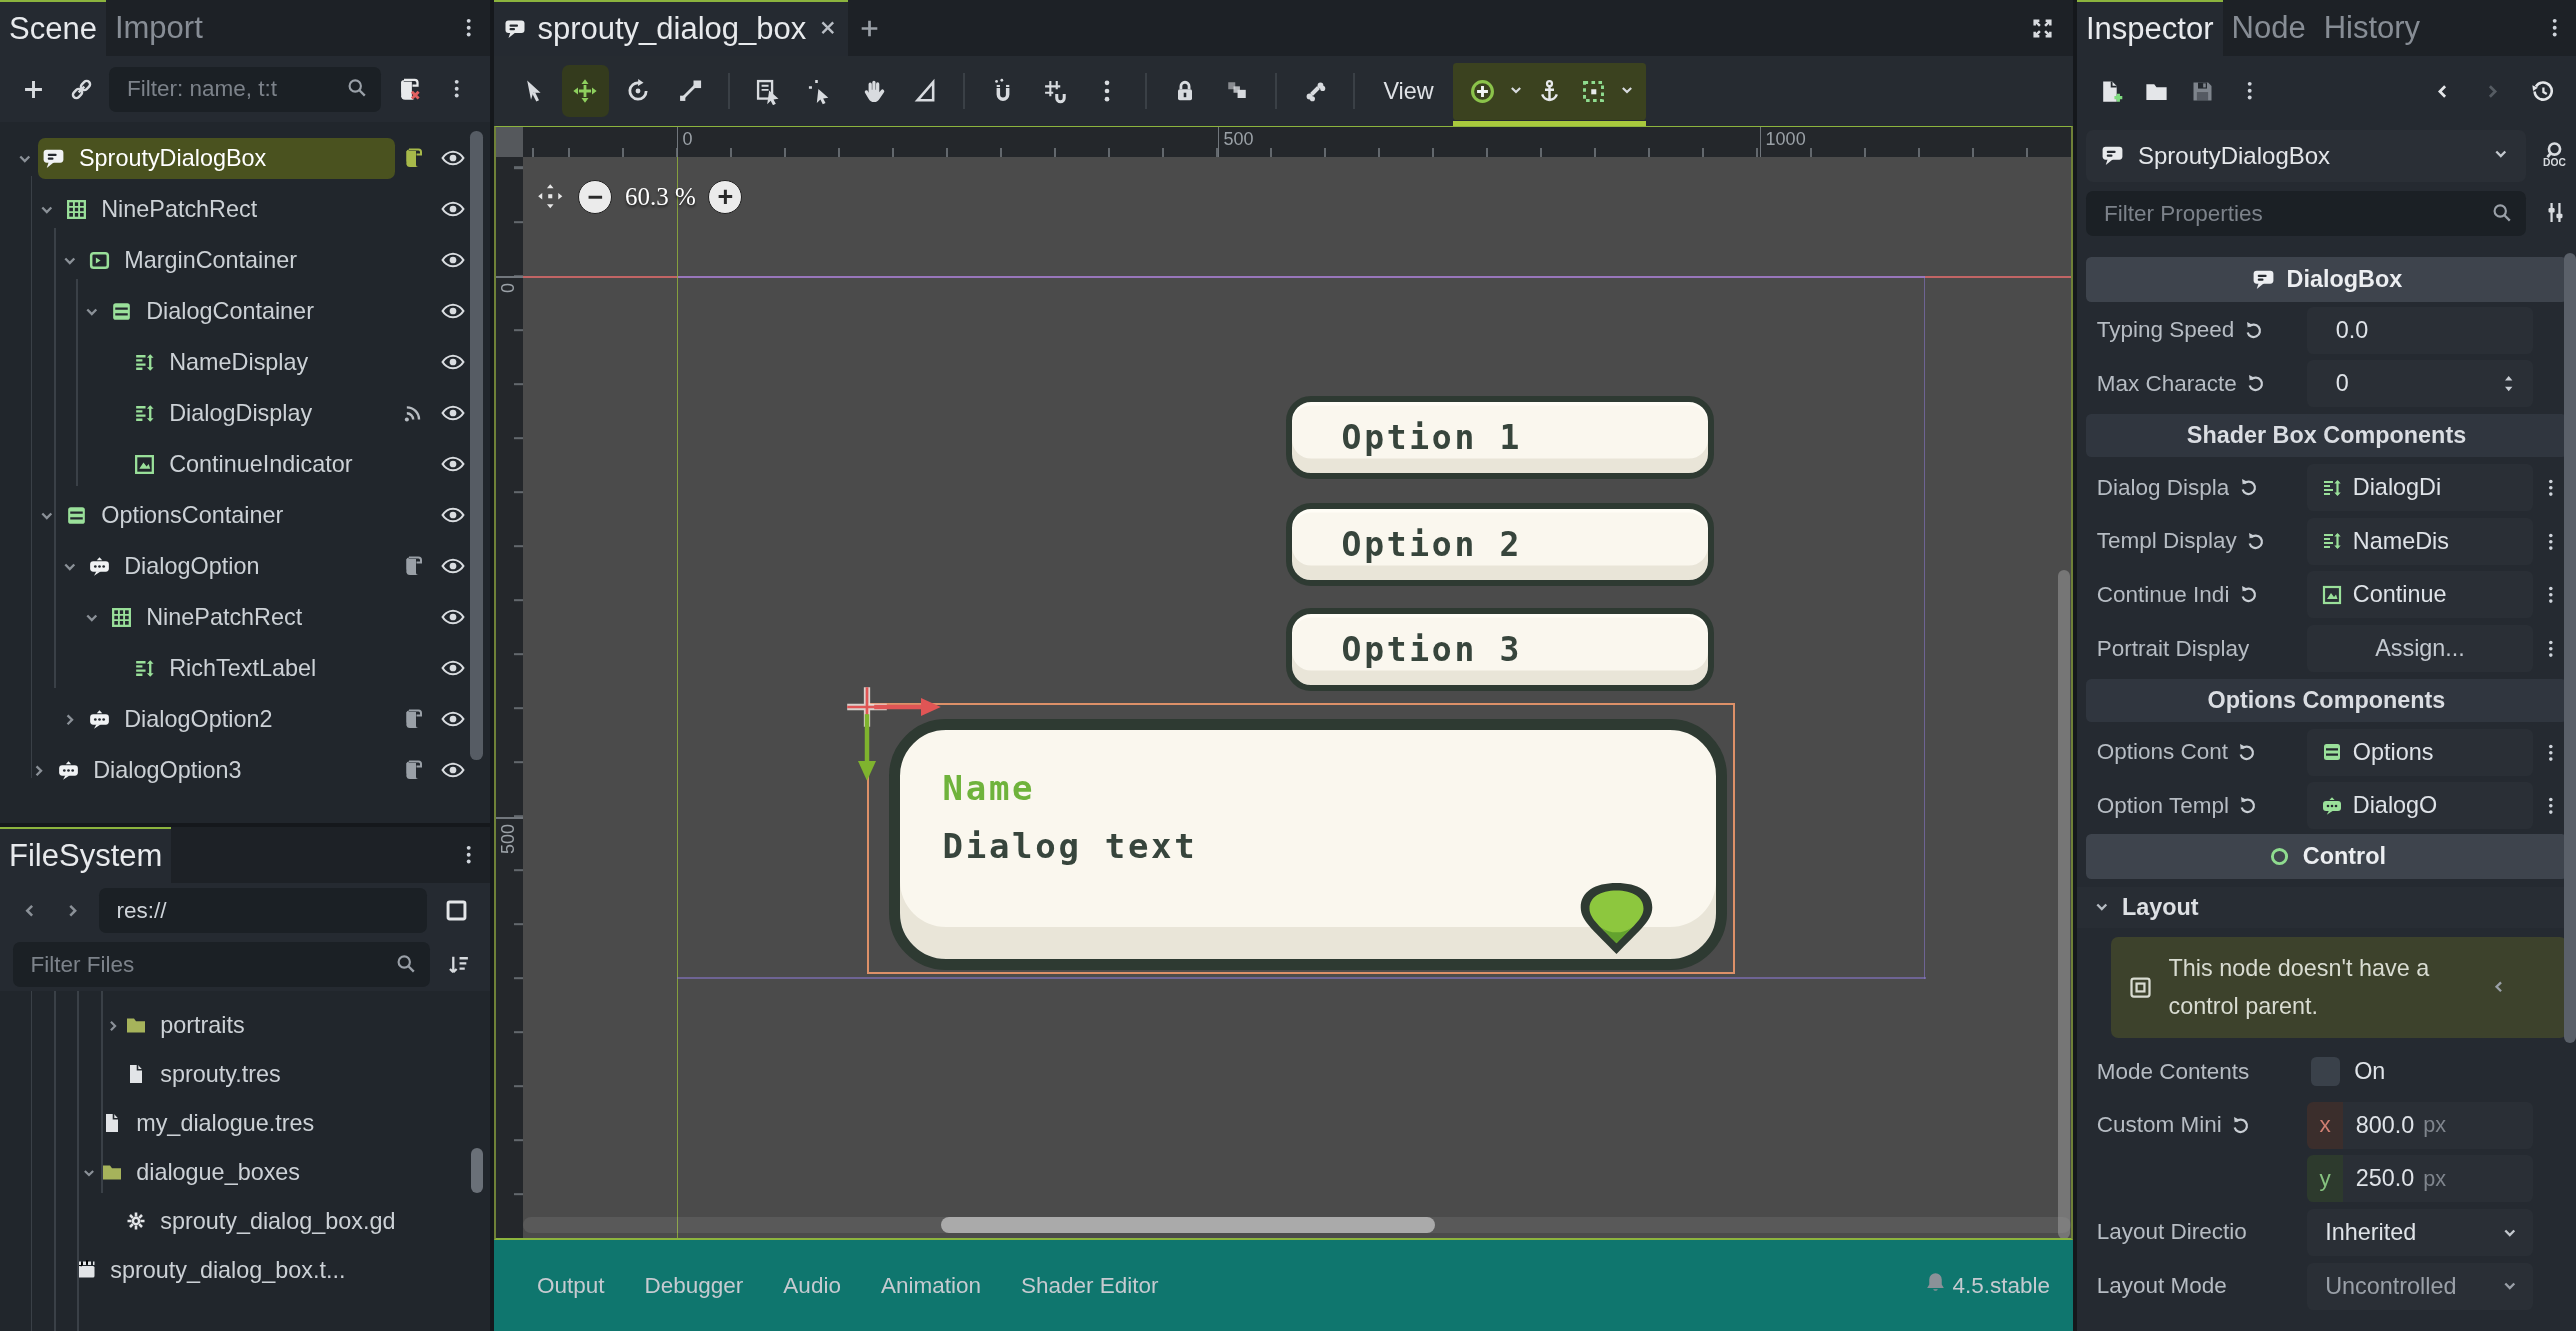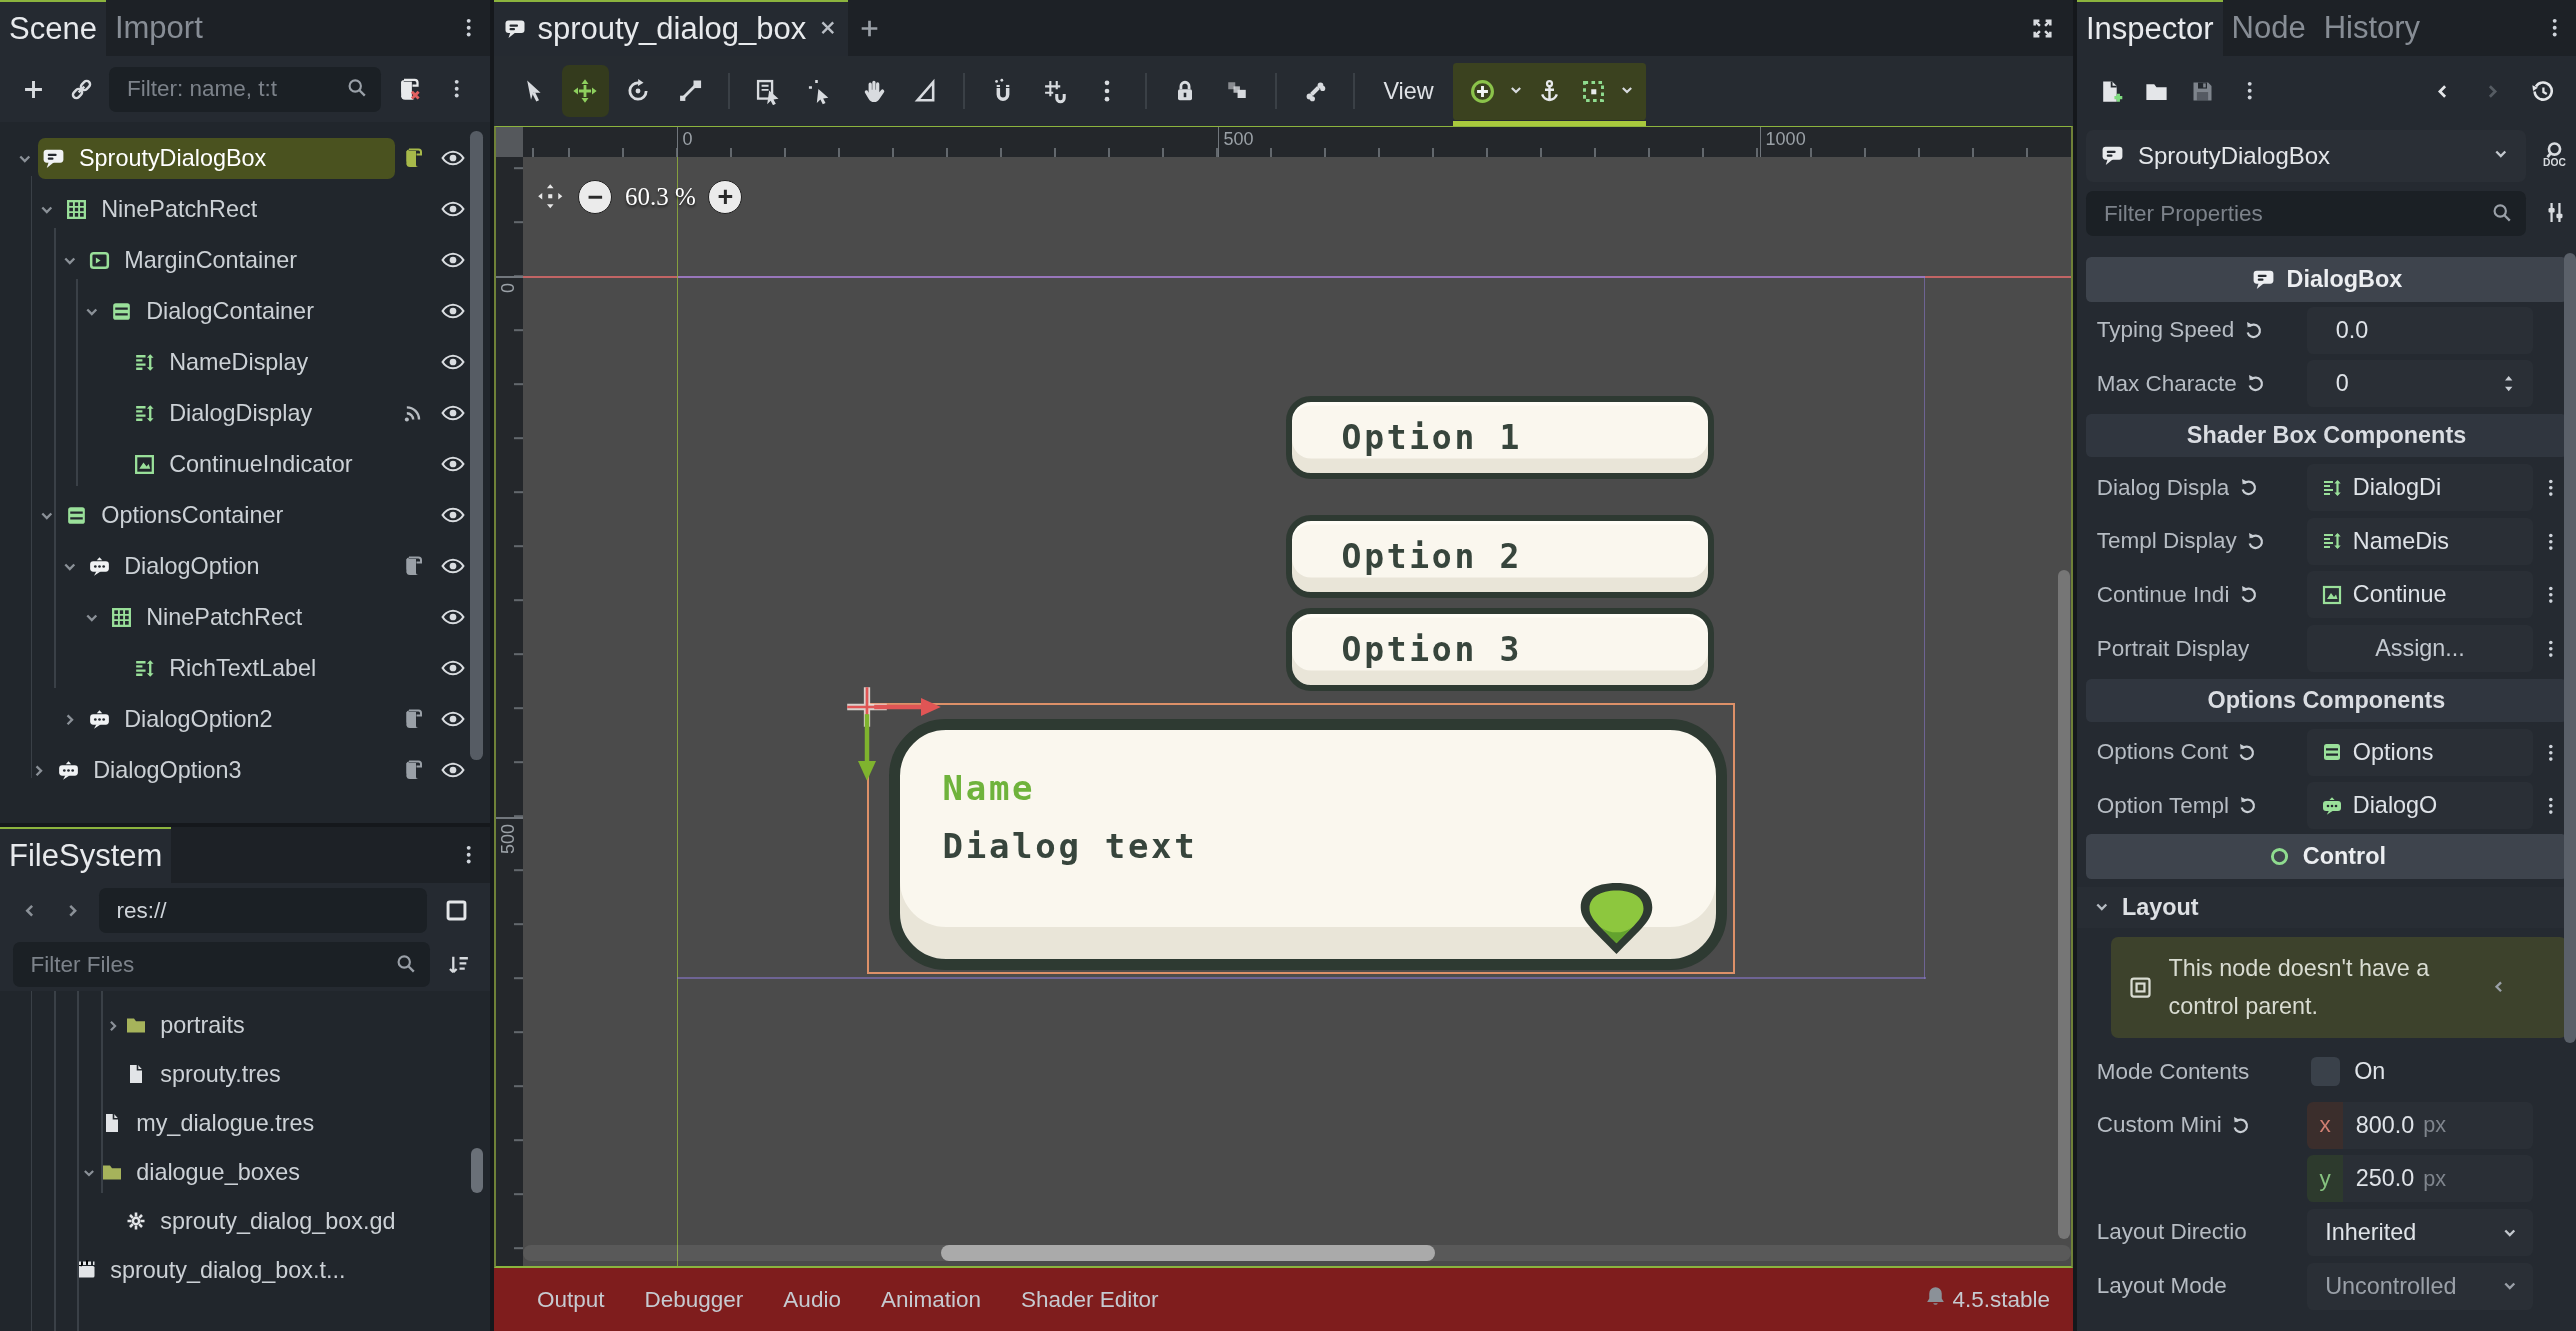--- a/index.html
+++ b/index.html
@@ -62,21 +62,21 @@
   .rlabel{position:absolute;font-size:18px;color:#9aa0a6;}
   .tickh{position:absolute;bottom:0;width:1.8px;background:#71767c;}
   .tickv{position:absolute;right:0;height:1.8px;background:#71767c;}
   .canvas{background:#4b4b4b;position:relative;overflow:hidden;}
   .pxbtn{position:absolute;background:#faf7ee;border:6.3px solid #2e3a32;border-radius:25px;box-shadow:inset 0 -14.4px 0 #e9e5d8, inset 0 3.6px 0 #fffdf6;display:flex;align-items:center;font-family:"DejaVu Sans Mono",monospace;font-weight:bold;font-size:33px;color:#37453c;padding-left:50px;letter-spacing:2.7px;}
   .dlgbox{position:absolute;background:#faf7ee;border:11.7px solid #2e3a32;border-radius:57px;box-shadow:inset 0 -32px 0 #e9e5d8;}
   .pxtext{position:absolute;font-family:"DejaVu Sans Mono",monospace;font-weight:bold;font-size:34px;letter-spacing:2.7px;}
   .zoomoverlay{position:absolute;left:12.6px;top:23.4px;display:flex;align-items:center;gap:12.6px;}
   .zbtn{width:34px;height:34px;border-radius:50%;background:#ebebeb;color:#2a2a2a;display:flex;align-items:center;justify-content:center;font-size:27px;font-weight:bold;text-shadow:none;border:1.8px solid #222;}
   .zlabel{font-size:25px;color:#fff;text-shadow:0 1.8px 2.7px rgba(0,0,0,.6);font-family:Liberation Serif, serif;}
-  .bottombar{height:63px;background:#7f1d1d;display:flex;align-items:center;padding:0 23.4px;gap:0;flex:none;}
+  .bottombar{height:91px;background:#0f766e;display:flex;align-items:center;padding:0 23.4px;gap:0;flex:none;}
   .btab{font-size:22.5px;color:#c6cad0;padding:0 20px;}
   .bver{margin-left:auto;display:flex;align-items:center;gap:4px;font-size:22.5px;color:#c6cad0;}
   
   .insp-toolbar{height:70px;display:flex;align-items:center;gap:3.6px;padding:0 12.6px;flex:none;}
   .nodebox{height:52px;margin:3.6px 50px 7.2px 9px;background:#2a2f36;border-radius:7.2px;display:flex;align-items:center;gap:12.6px;padding:0 14.4px;position:relative;}
   .nodebox .nname{font-size:24px;color:#e4e7ea;flex:1;white-space:nowrap;overflow:hidden;}
   .filterrow{height:50px;margin:0 50px 9px 9px;position:relative;display:flex;align-items:center;}
   .sideicon{position:absolute;right:-43px;}
   .props{flex:1;position:relative;padding:5.4px 7.2px 0 7.2px;overflow:hidden;}
   .cat{height:45px;background:#3e444d;border-radius:5.4px;display:flex;align-items:center;justify-content:center;gap:10.8px;font-size:23.4px;font-weight:bold;color:#eceef1;margin:3.6px 1.8px;}
@@ -919,21 +919,21 @@
           <div class="tickv" style="top:660px;width:27px"></div>
           <div class="rlabel" style="left:2.7px;top:667px;writing-mode:vertical-rl;transform:rotate(180deg)">500</div>
         </div>
       <div class="canvas" id="canvas">
           <div style="position:absolute;left:0;right:0;top:119px;height:1.8px;background:#d76a6a;opacity:.85"></div>
           <div style="position:absolute;left:154px;width:1248px;top:119px;height:1.8px;background:#8d7ad1;opacity:.8"></div>
           <div style="position:absolute;top:0;bottom:0;left:154px;width:1.8px;background:#8fae3c;opacity:.85"></div>
           <div style="position:absolute;left:1401px;top:119px;height:703px;width:1.8px;background:#8d7ad1;opacity:.55"></div>
           <div style="position:absolute;left:154px;width:1249px;top:820px;height:1.8px;background:#8d7ad1;opacity:.55"></div>
           <div class="pxbtn" style="left:763px;top:239px;width:428px;height:83px">Option 1</div>
-          <div class="pxbtn" style="left:763px;top:358px;width:428px;height:83px">Option 2</div>
+          <div class="pxbtn" style="left:763px;top:346px;width:428px;height:83px">Option 2</div>
           <div class="pxbtn" style="left:763px;top:451px;width:428px;height:83px">Option 3</div>
           <div style="position:absolute;left:344px;top:546px;width:868px;height:271px;border:2.7px solid #dd9068"></div>
           <div class="dlgbox" style="left:366px;top:562px;width:838px;height:251px"></div>
           <div class="pxtext" style="left:420px;top:611px;color:#6fb33c">Name</div>
           <div class="pxtext" style="left:420px;top:669px;color:#37453c">Dialog text</div>
           <div style="position:absolute;left:1053px;top:722px;width:81px;height:77px">
   <svg viewBox="0 0 24 22" width="81" height="77">
     <path d="M12 .8C18.4.8 22.6 3.4 22.6 8c0 4.2-4.6 7.4-10.6 13.8C6 15.4 1.4 12.2 1.4 8 1.4 3.4 5.6.8 12 .8z" fill="#2e3a32"></path>
     <path d="M12 3c4.8 0 8 2 8 5.3 0 3.1-3.5 5.6-8 10.3C7.5 13.9 4 11.4 4 8.3 4 5 7.2 3 12 3z" fill="#8dc73e"></path>
     <path d="M12 18.6c-1.7-1.8-3.2-3.3-4.4-4.6a7.6 7.6 0 0 0 8.8 0c-1.2 1.3-2.7 2.8-4.4 4.6z" fill="#63a22e"></path>

